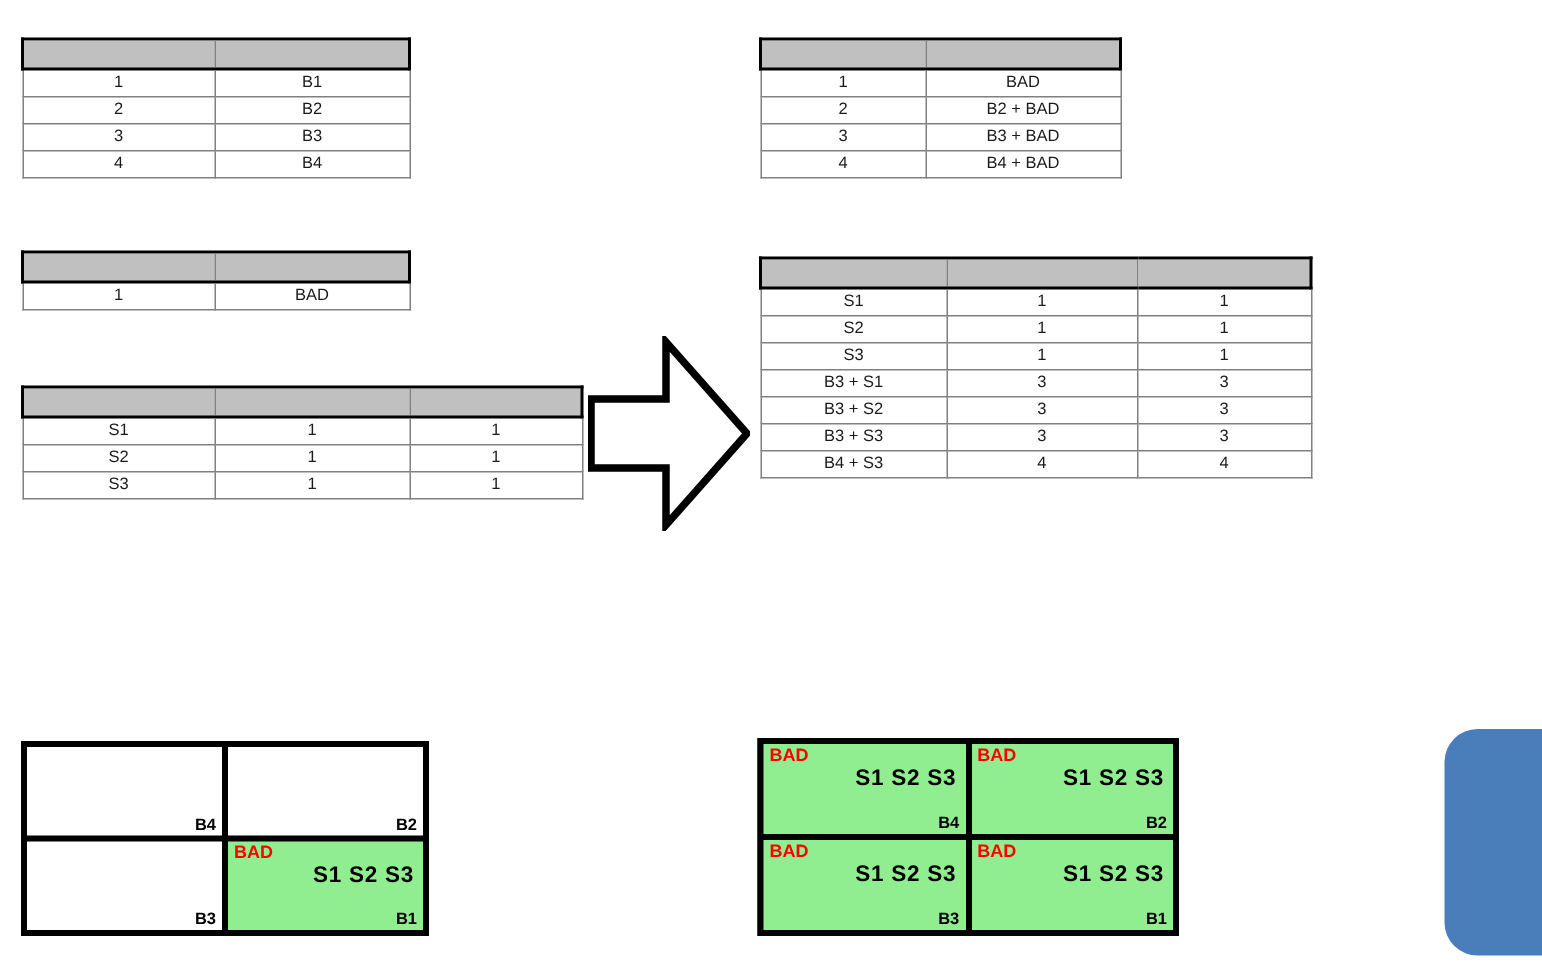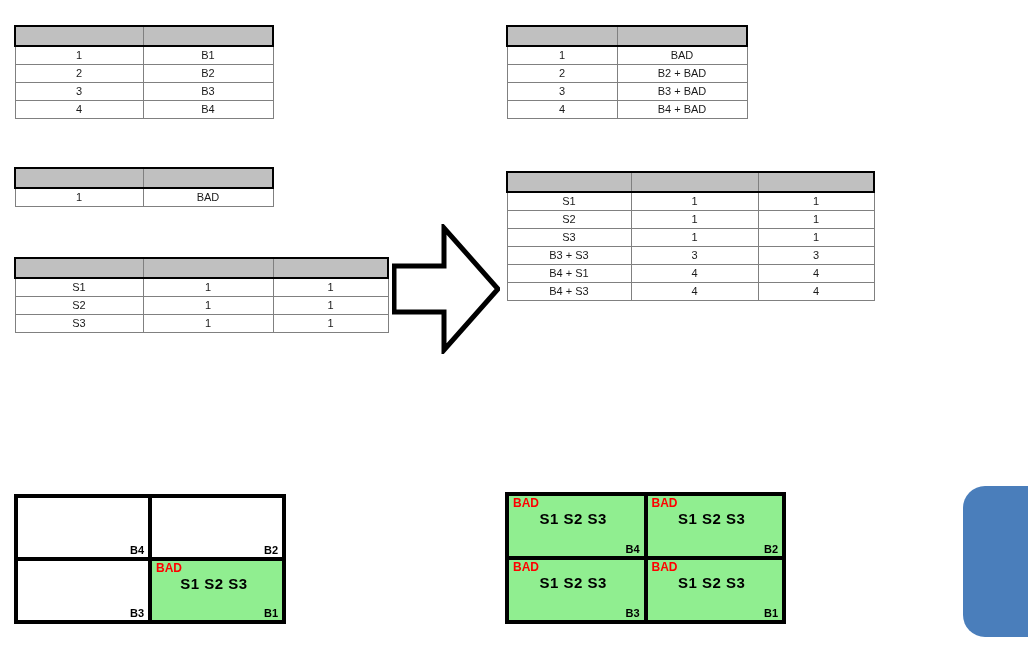--- a/index.html
+++ b/index.html
@@ -86,21 +86,21 @@
     font-family: "Liberation Sans", sans-serif;
     font-weight: bold;
     font-size: 12px;
     line-height: 13px;
   }
   .quad-sig {
     position: absolute;
     top: 15px;
     left: 0;
     right: 6px;
-    text-align: center;
+    text-align: right;
     color: #000000;
     font-family: "Liberation Sans", sans-serif;
     font-weight: bold;
     font-size: 15px;
     letter-spacing: 0.5px;
     line-height: 16px;
   }
   .quad-label {
     position: absolute;
     right: 4px;
@@ -257,28 +257,33 @@
           <td>S2</td>
           <td>1</td>
           <td>1</td>
         </tr>
         <tr>
           <td>S3</td>
           <td>1</td>
           <td>1</td>
         </tr>
         <tr>
+          <td>B3 + S1</td>
+          <td>3</td>
+          <td>3</td>
+        </tr>
+        <tr>
+          <td>B3 + S2</td>
+          <td>3</td>
+          <td>3</td>
+        </tr>
+        <tr>
           <td>B3 + S3</td>
           <td>3</td>
           <td>3</td>
-        </tr>
-        <tr>
-          <td>B4 + S1</td>
-          <td>4</td>
-          <td>4</td>
         </tr>
         <tr>
           <td>B4 + S3</td>
           <td>4</td>
           <td>4</td>
         </tr>
       </tbody>
   </table>
 
   <div class="quad-grid" id="quad-before" style="left:14px; top:494px; width:272px; height:130px;">

